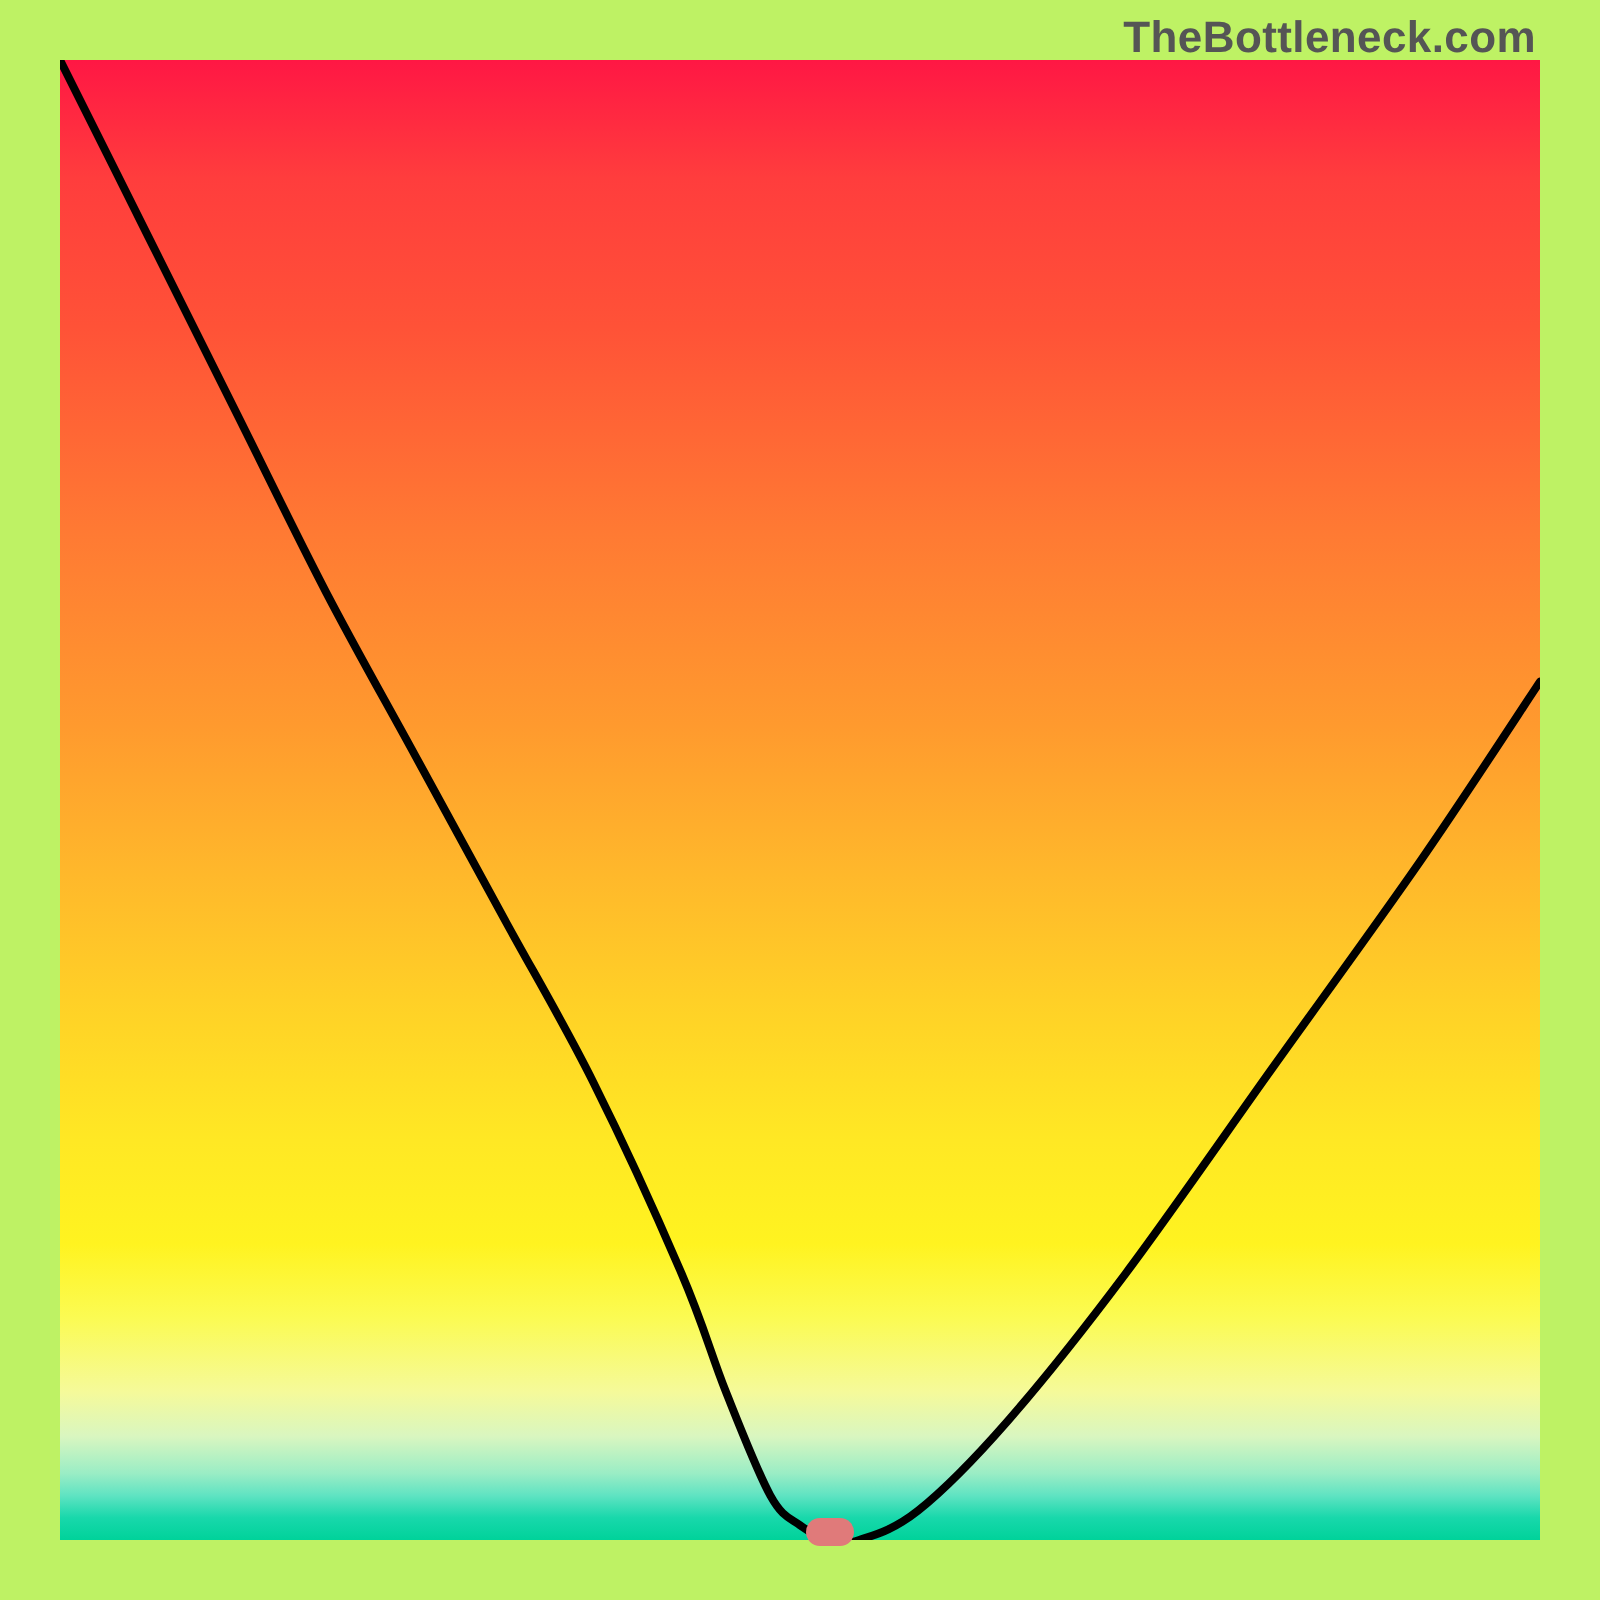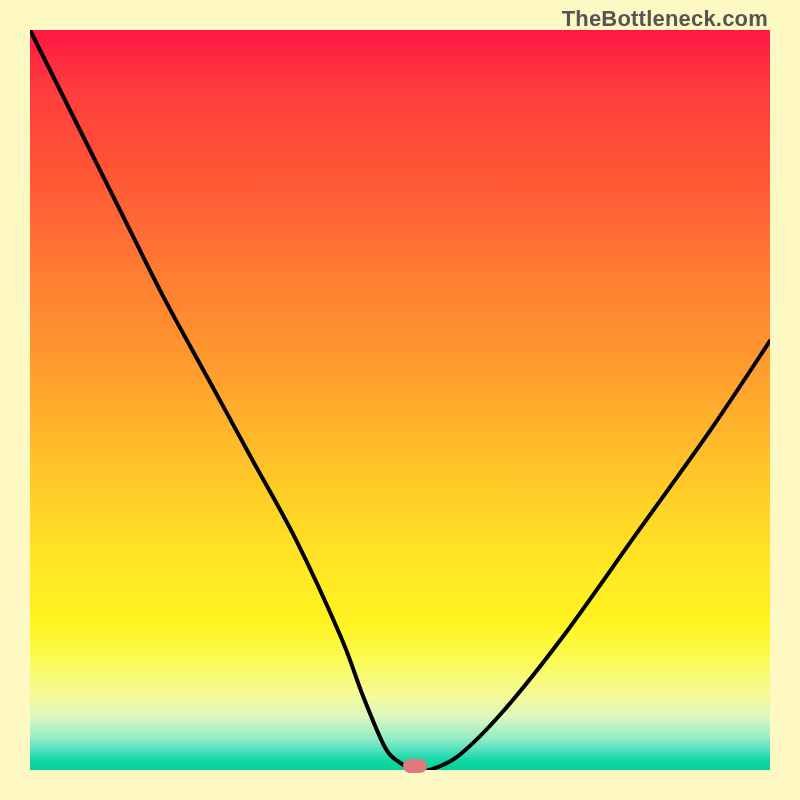--- a/index.html
+++ b/index.html
@@ -8,21 +8,21 @@
     width: 800px;
     height: 800px;
     background: #000;
     overflow: hidden;
     font-family: Arial, Helvetica, sans-serif;
   }
   .frame {
     position: relative;
     width: 800px;
     height: 800px;
-    background: #fef9c3;
+    background: #bef264;
   }
   .plot-area {
     position: absolute;
     left: 30px;
     top: 30px;
     width: 740px;
     height: 740px;
     
     background: linear-gradient(
       to bottom,

